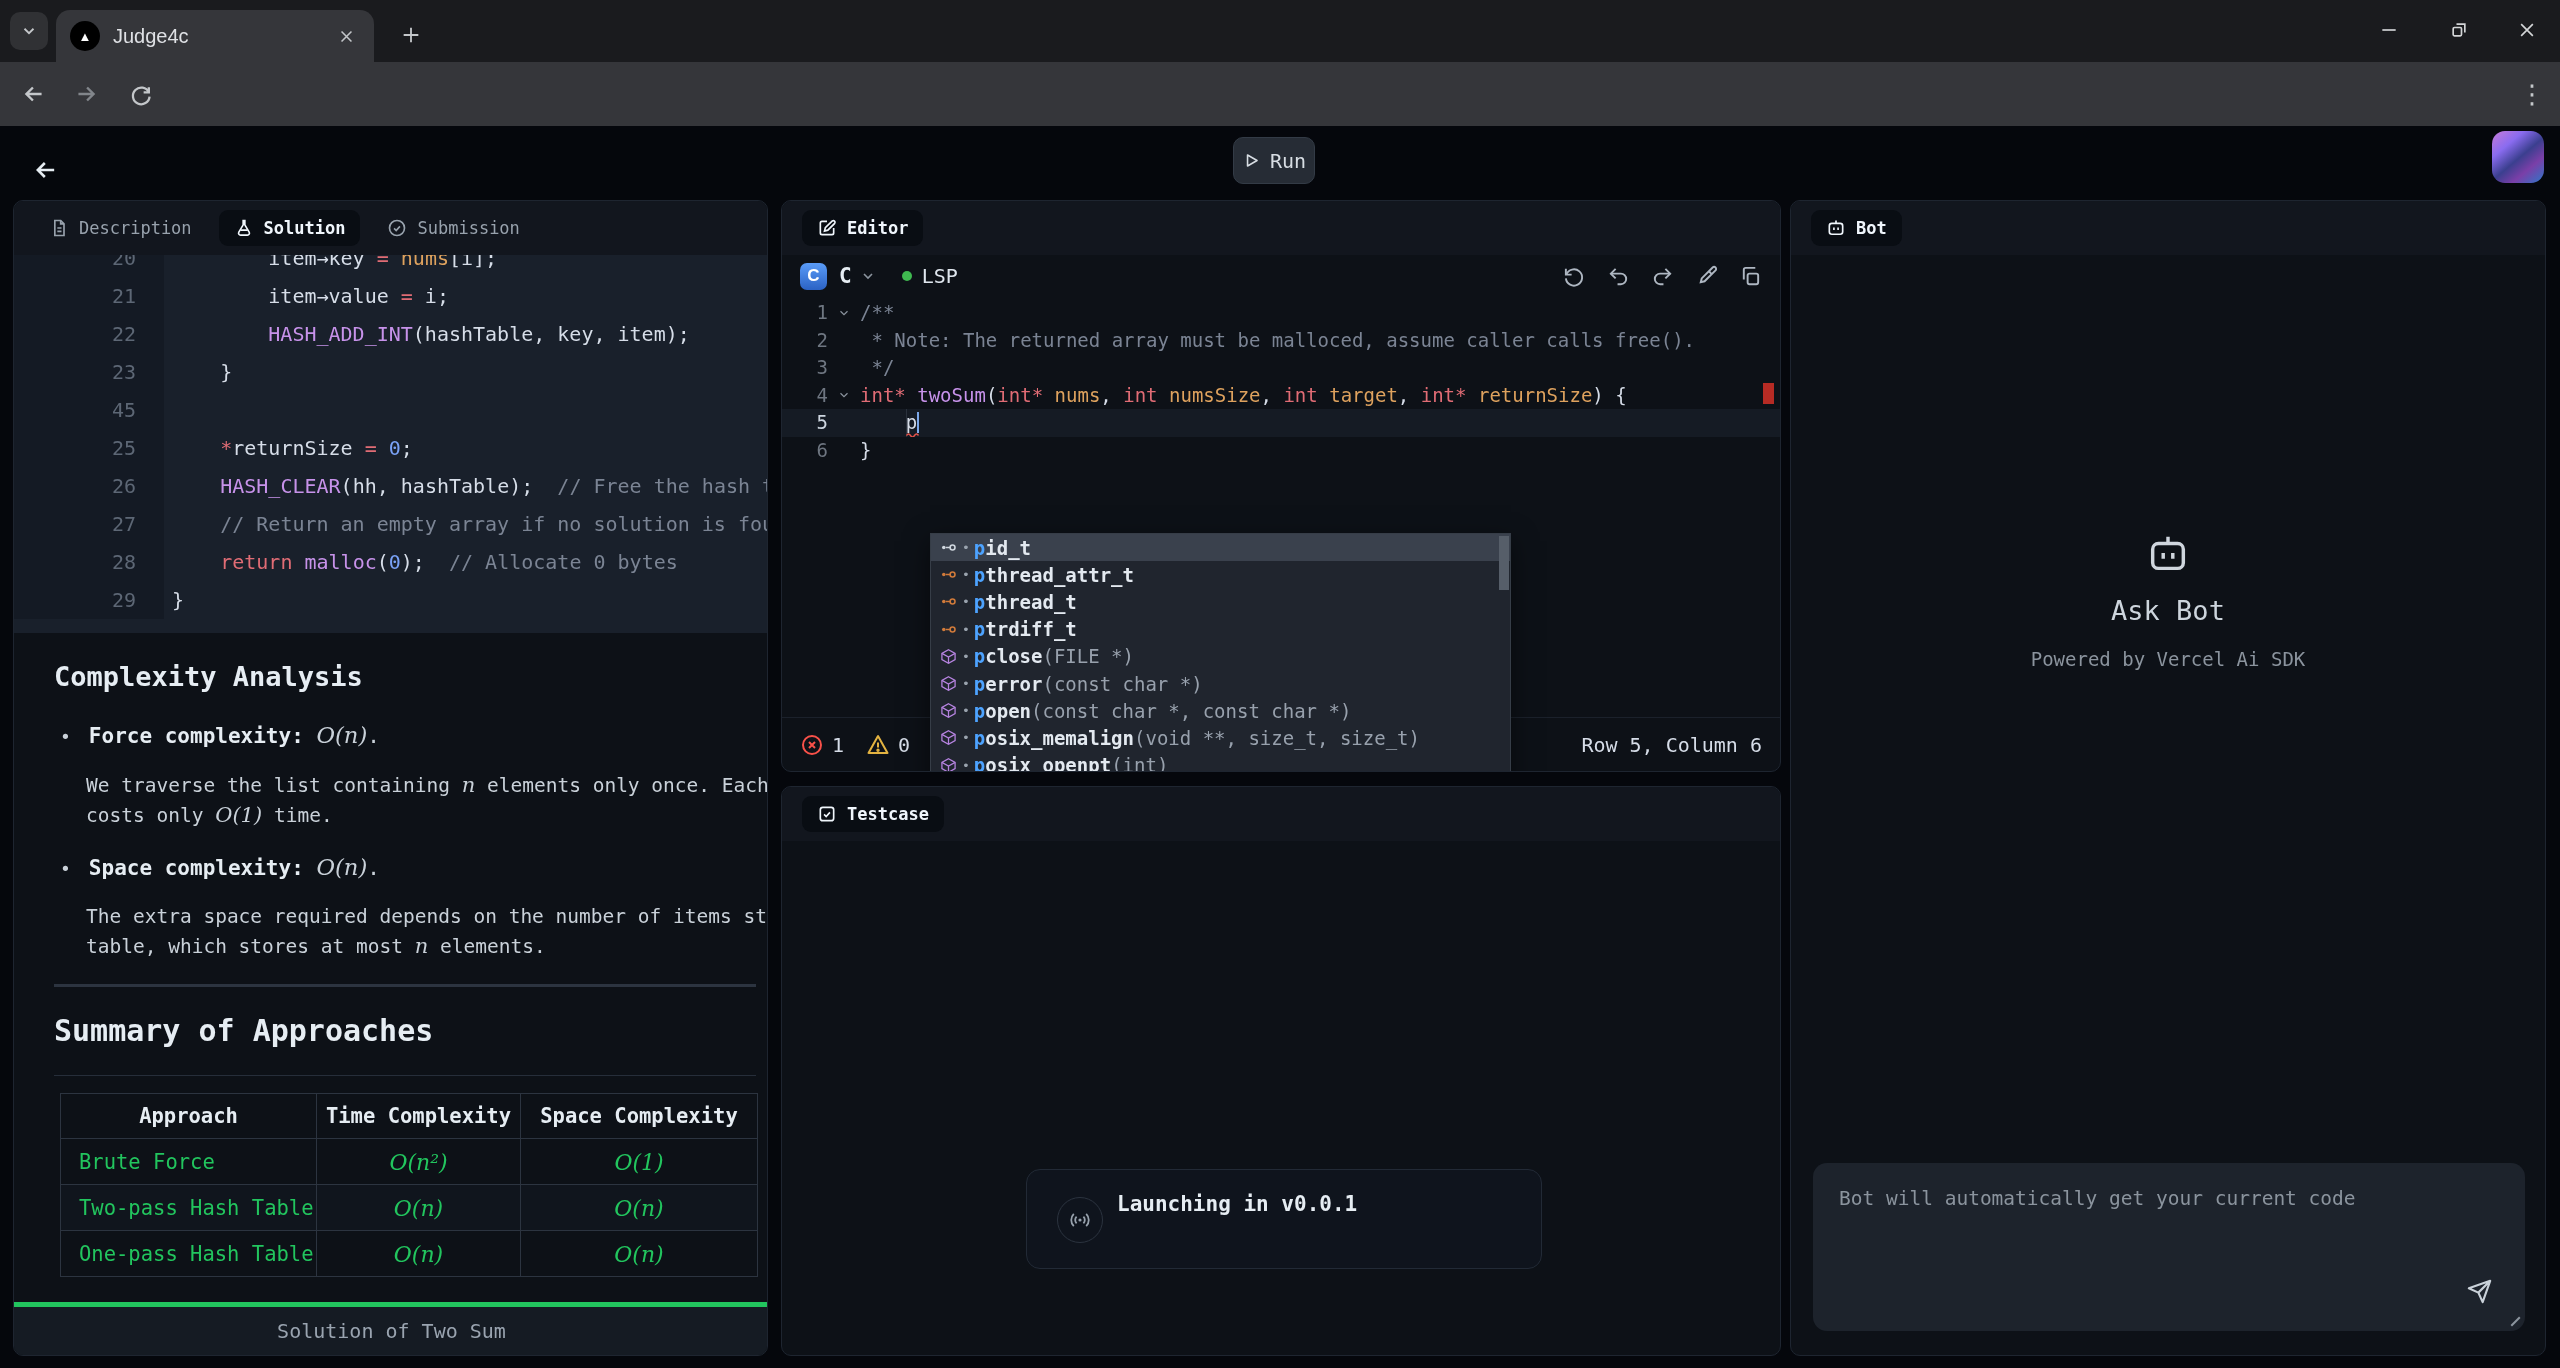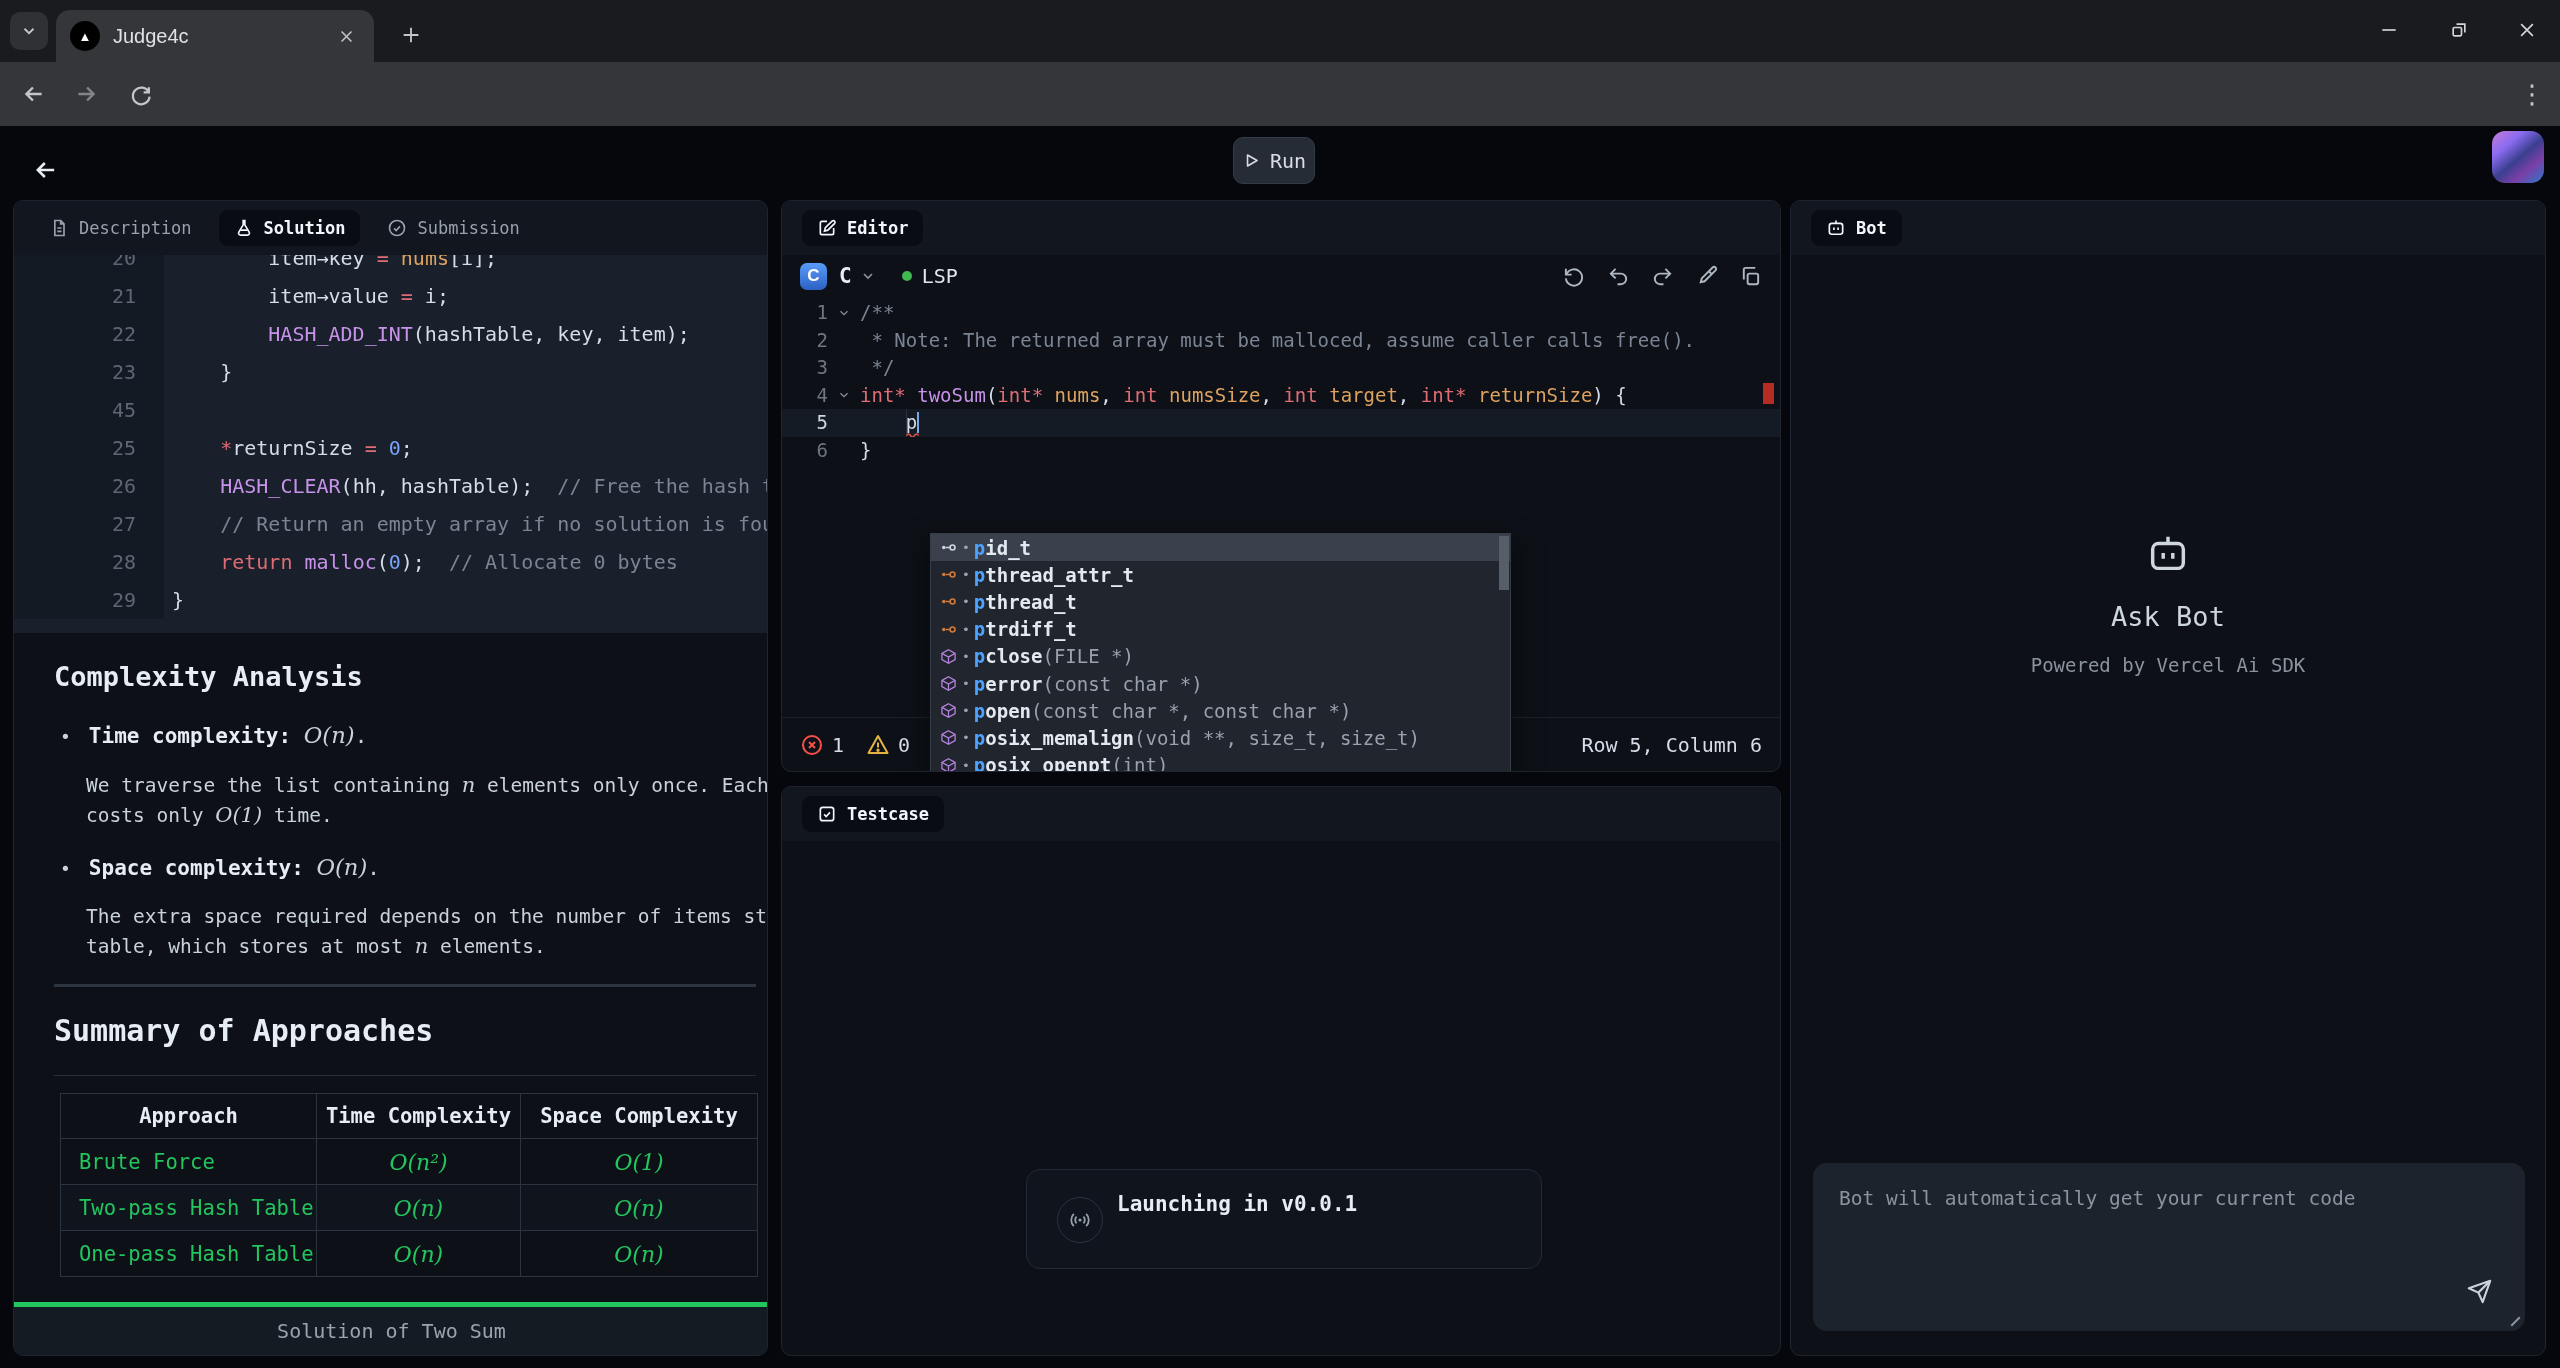--- a/index.html
+++ b/index.html
@@ -128,21 +128,21 @@
     border:1px solid #222a36; border-radius:14px; }
   #launch-ic { position:absolute; left:30px; top:27px; width:46px; height:46px; border-radius:50%;
     border:1px solid #2b333f; color:#98a2ad; display:flex; align-items:center; justify-content:center; }
   #launch-title { position:absolute; left:90px; top:22px; font-size:21px; font-weight:bold; color:#e6edf3; }
   #launch-sub { position:absolute; left:90px; top:58px; font-size:19px; color:#8b949e; }
 
   
   #bot-panel { left:1790px; top:74px; width:756px; height:1156px; }
   #bot-empty { position:absolute; left:0; top:330px; width:754px; text-align:center; color:#c9d1d9; }
   #bot-empty svg { color:#cfd6de; }
-  #bot-empty-title { font-size:27px; margin-top:24px; color:#cdd5dd; }
+  #bot-empty-title { font-size:27px; margin-top:18px; color:#cdd5dd; }
   #bot-empty-sub { font-size:19px; margin-top:22px; color:#8b949e; }
   #bot-input-card { position:absolute; left:22px; top:962px; width:712px; height:168px; background:#1d232c; border-radius:14px; }
   #bot-textarea { width:100%; height:100%; background:transparent; border:none; outline:none; resize:none;
     color:#c9d1d9; font-family:"DejaVu Sans Mono",monospace; font-size:19.5px; padding:24px 26px; }
   #bot-textarea::placeholder { color:#8b949e; }
   #send-ic { position:absolute; right:32px; bottom:26px; color:#c9d1d9; width:27px; height:27px; }
   #resize-ic { position:absolute; right:7px; bottom:7px; width:12px; height:12px;
     border-right:2px solid #8b949e; border-bottom:none; transform:rotate(45deg); }
   svg { display:block; }
 </style>
@@ -293,21 +293,21 @@
           <div class="lrow"><span class="lnum">27</span><span class="lcode"><span class="tk-t">    </span><span class="tk-c">// Return an empty array if no solution is found</span></span></div>
           <div class="lrow"><span class="lnum">28</span><span class="lcode"><span class="tk-t">    </span><span class="tk-k">return</span><span class="tk-t"> </span><span class="tk-f">malloc</span><span class="tk-t">(</span><span class="tk-n">0</span><span class="tk-t">);  </span><span class="tk-c">// Allocate 0 bytes</span></span></div>
           <div class="lrow"><span class="lnum">29</span><span class="lcode"><span class="tk-t">}</span></span></div>
         </div>
     </div>
     <div id="md-analysis">
       <div class="md-h3">Complexity Analysis</div>
       <div id="analysis-list">
           <div class="mi">
             <span class="bdot">•</span>
-            <span class="bl">Time complexity: </span>
+            <span class="bl">Force complexity: </span>
             <span><span class="math">O(n)</span>.</span>
           </div>
           <div class="mp">
             <div class="mline">We traverse the list containing <span class="math">n</span> elements only once. Each lookup in the table</div>
             <div class="mline">costs only <span class="math">O(1)</span> time.</div>
           </div>
           <div class="mi">
             <span class="bdot">•</span>
             <span class="bl">Space complexity: </span>
             <span><span class="math">O(n)</span>.</span>

